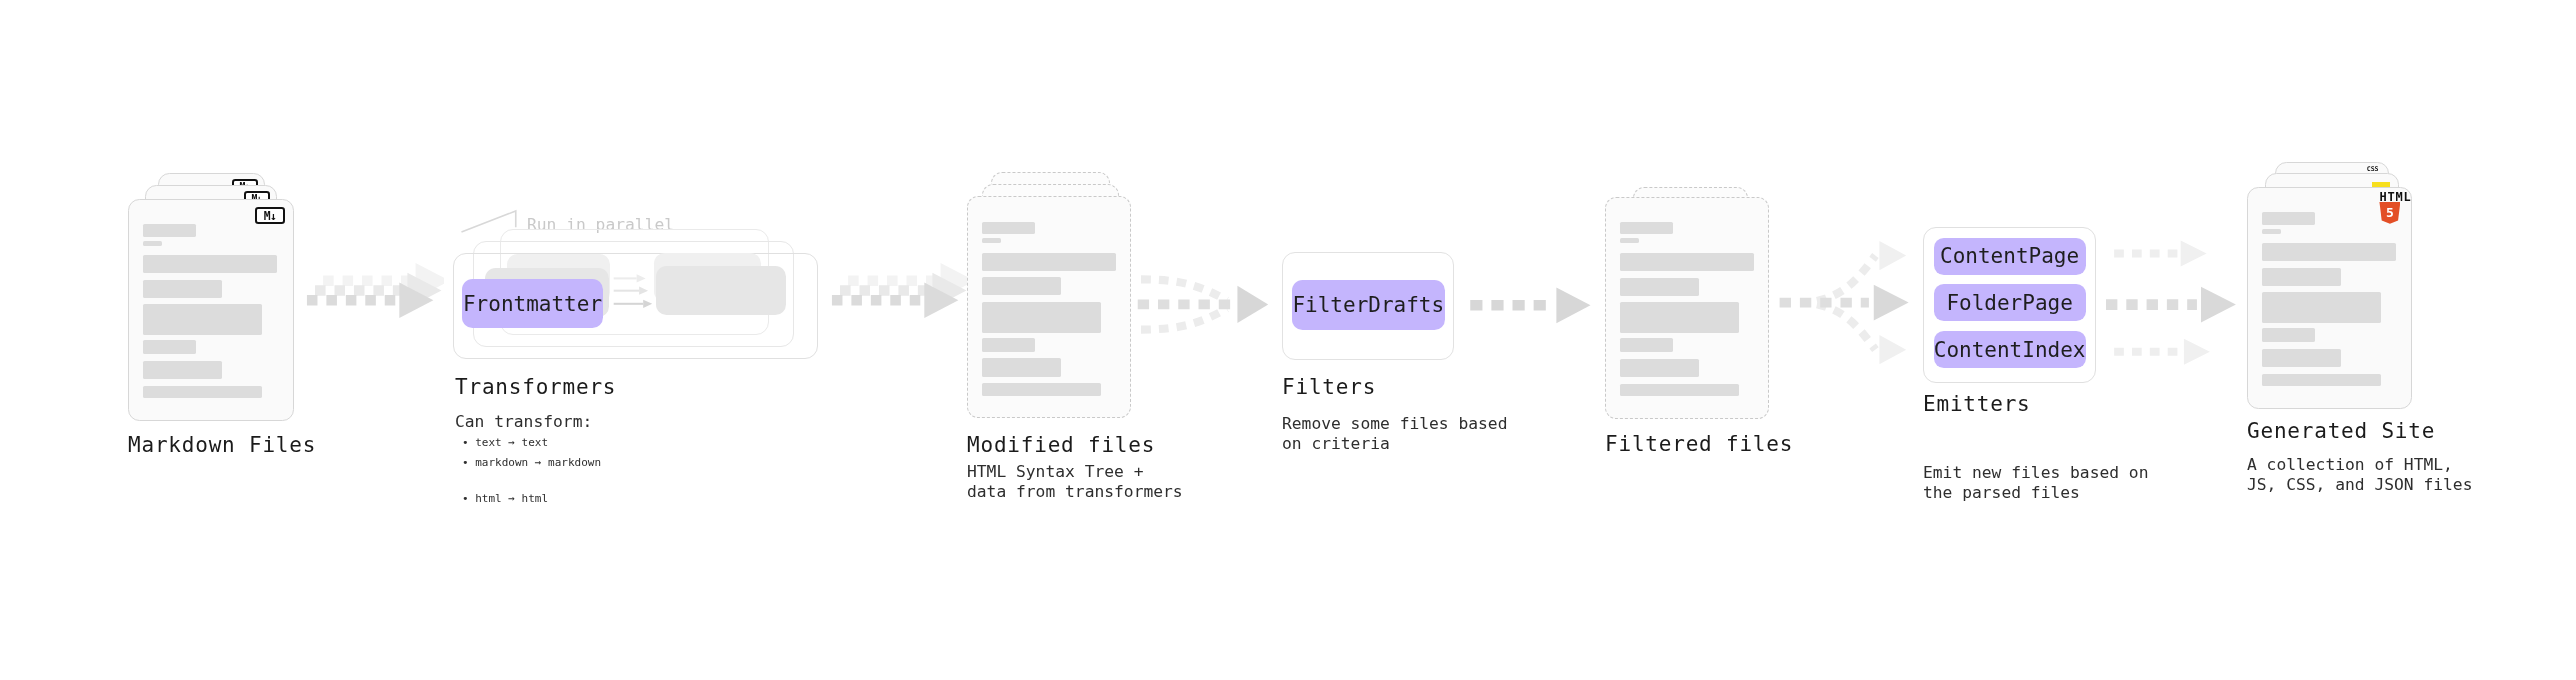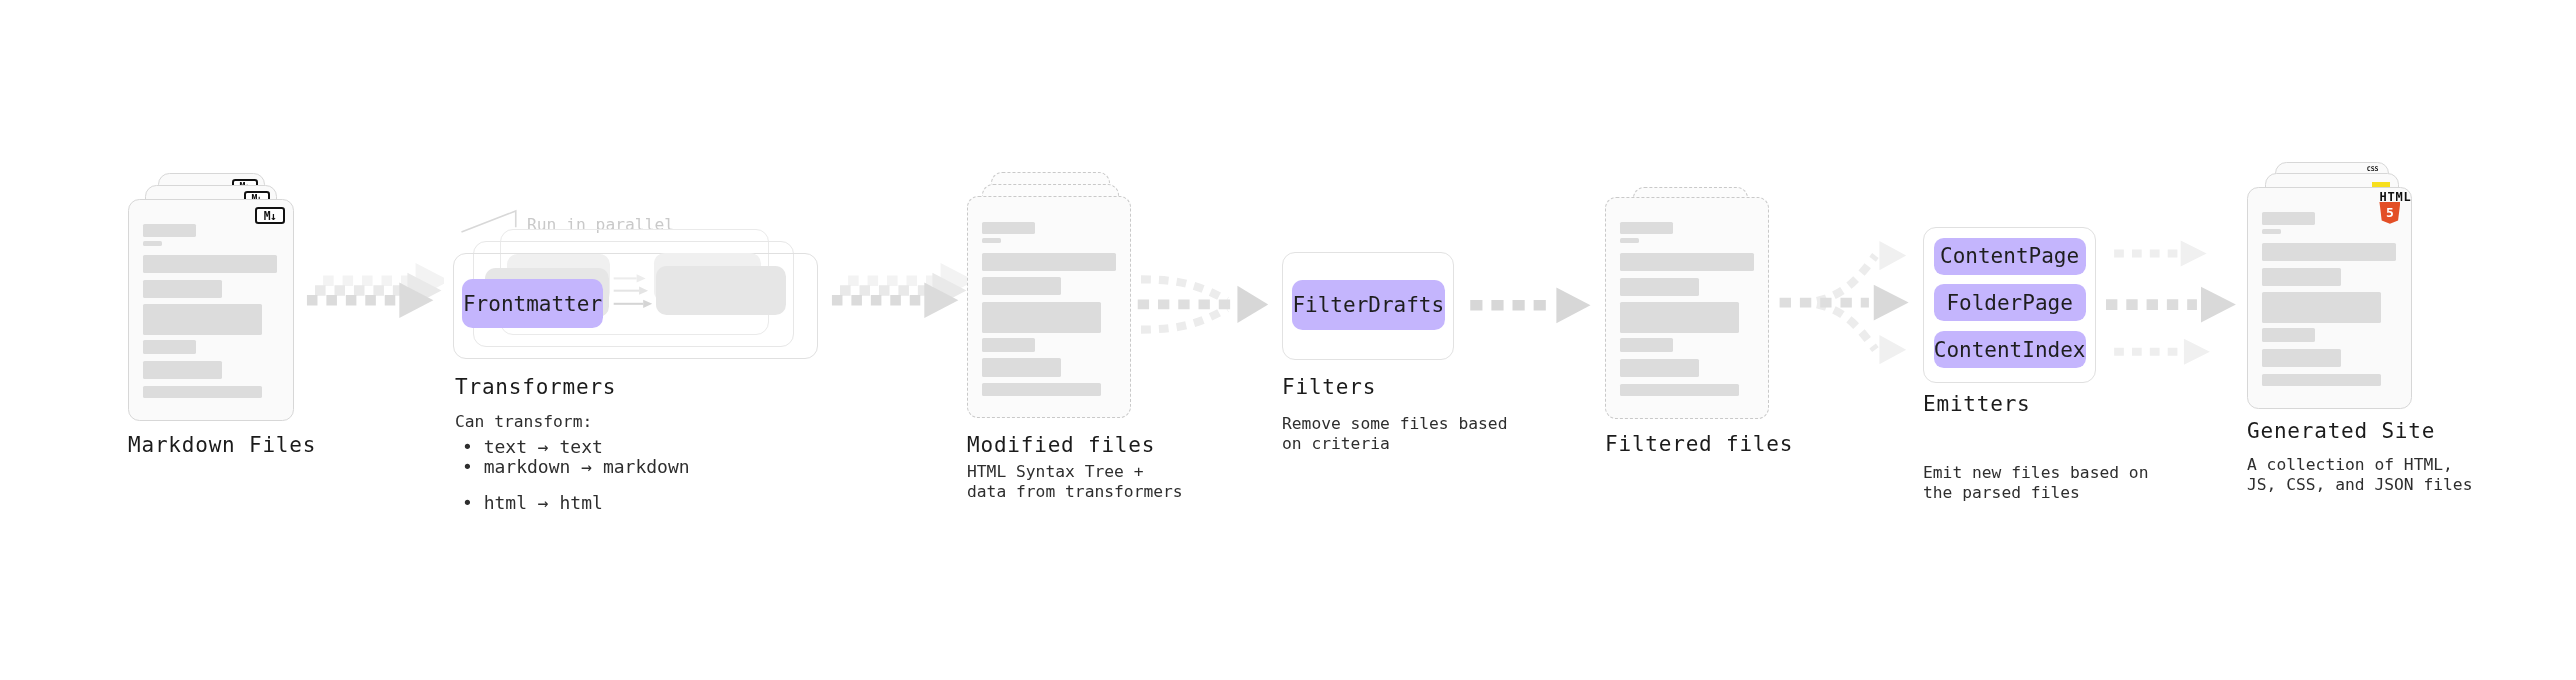--- a/index.html
+++ b/index.html
@@ -10,21 +10,21 @@
   .abs{position:absolute;}
   
   .stack{position:absolute;}
   .card{position:absolute; background:#fafafa; border:1.6px solid #d7d7d7; border-radius:11.4px; box-sizing:border-box;}
   .card.dashed{border:1.6px dashed #c9c9c9; background:#fcfcfc;}
   .bars{position:absolute; left:14px; top:24.4px;}
   .bar{background:#dcdcdc; border-radius:1.6px;}
   
   .heading{position:absolute; font-size:21px; color:#1b1b1b; letter-spacing:0.8px; white-space:nowrap;}
   .desc{position:absolute; font-size:16.3px; color:#2e2e2e; line-height:19.5px; white-space:pre-line;}
-  .bullet{position:absolute; font-size:18px; color:#2e2e2e; white-space:nowrap;}
+  .bullet{position:absolute; font-size:11px; color:#2e2e2e; white-space:nowrap;}
   .note{position:absolute; font-size:16.3px; color:#c9c9c9; white-space:nowrap;}
   
   .node{position:absolute; background:#c4b5fd; border-radius:10.6px; display:flex; align-items:center; justify-content:center;
         font-size:21px; color:#1e1e1e; box-sizing:border-box; white-space:nowrap;}
   .ghost{position:absolute; border-radius:10.6px;}
   .outline{position:absolute; border:1.6px solid #e3e3e3; border-radius:13px; box-sizing:border-box; background:transparent;}
   
   .badge-md{position:absolute; top:7.3px; right:8.1px; width:30px; height:17px; border:2.4px solid #111; border-radius:3.3px;
             background:#fff; color:#111; font-weight:bold; font-size:11.4px; letter-spacing:-0.8px;
             display:flex; align-items:center; justify-content:center; box-sizing:border-box;}

